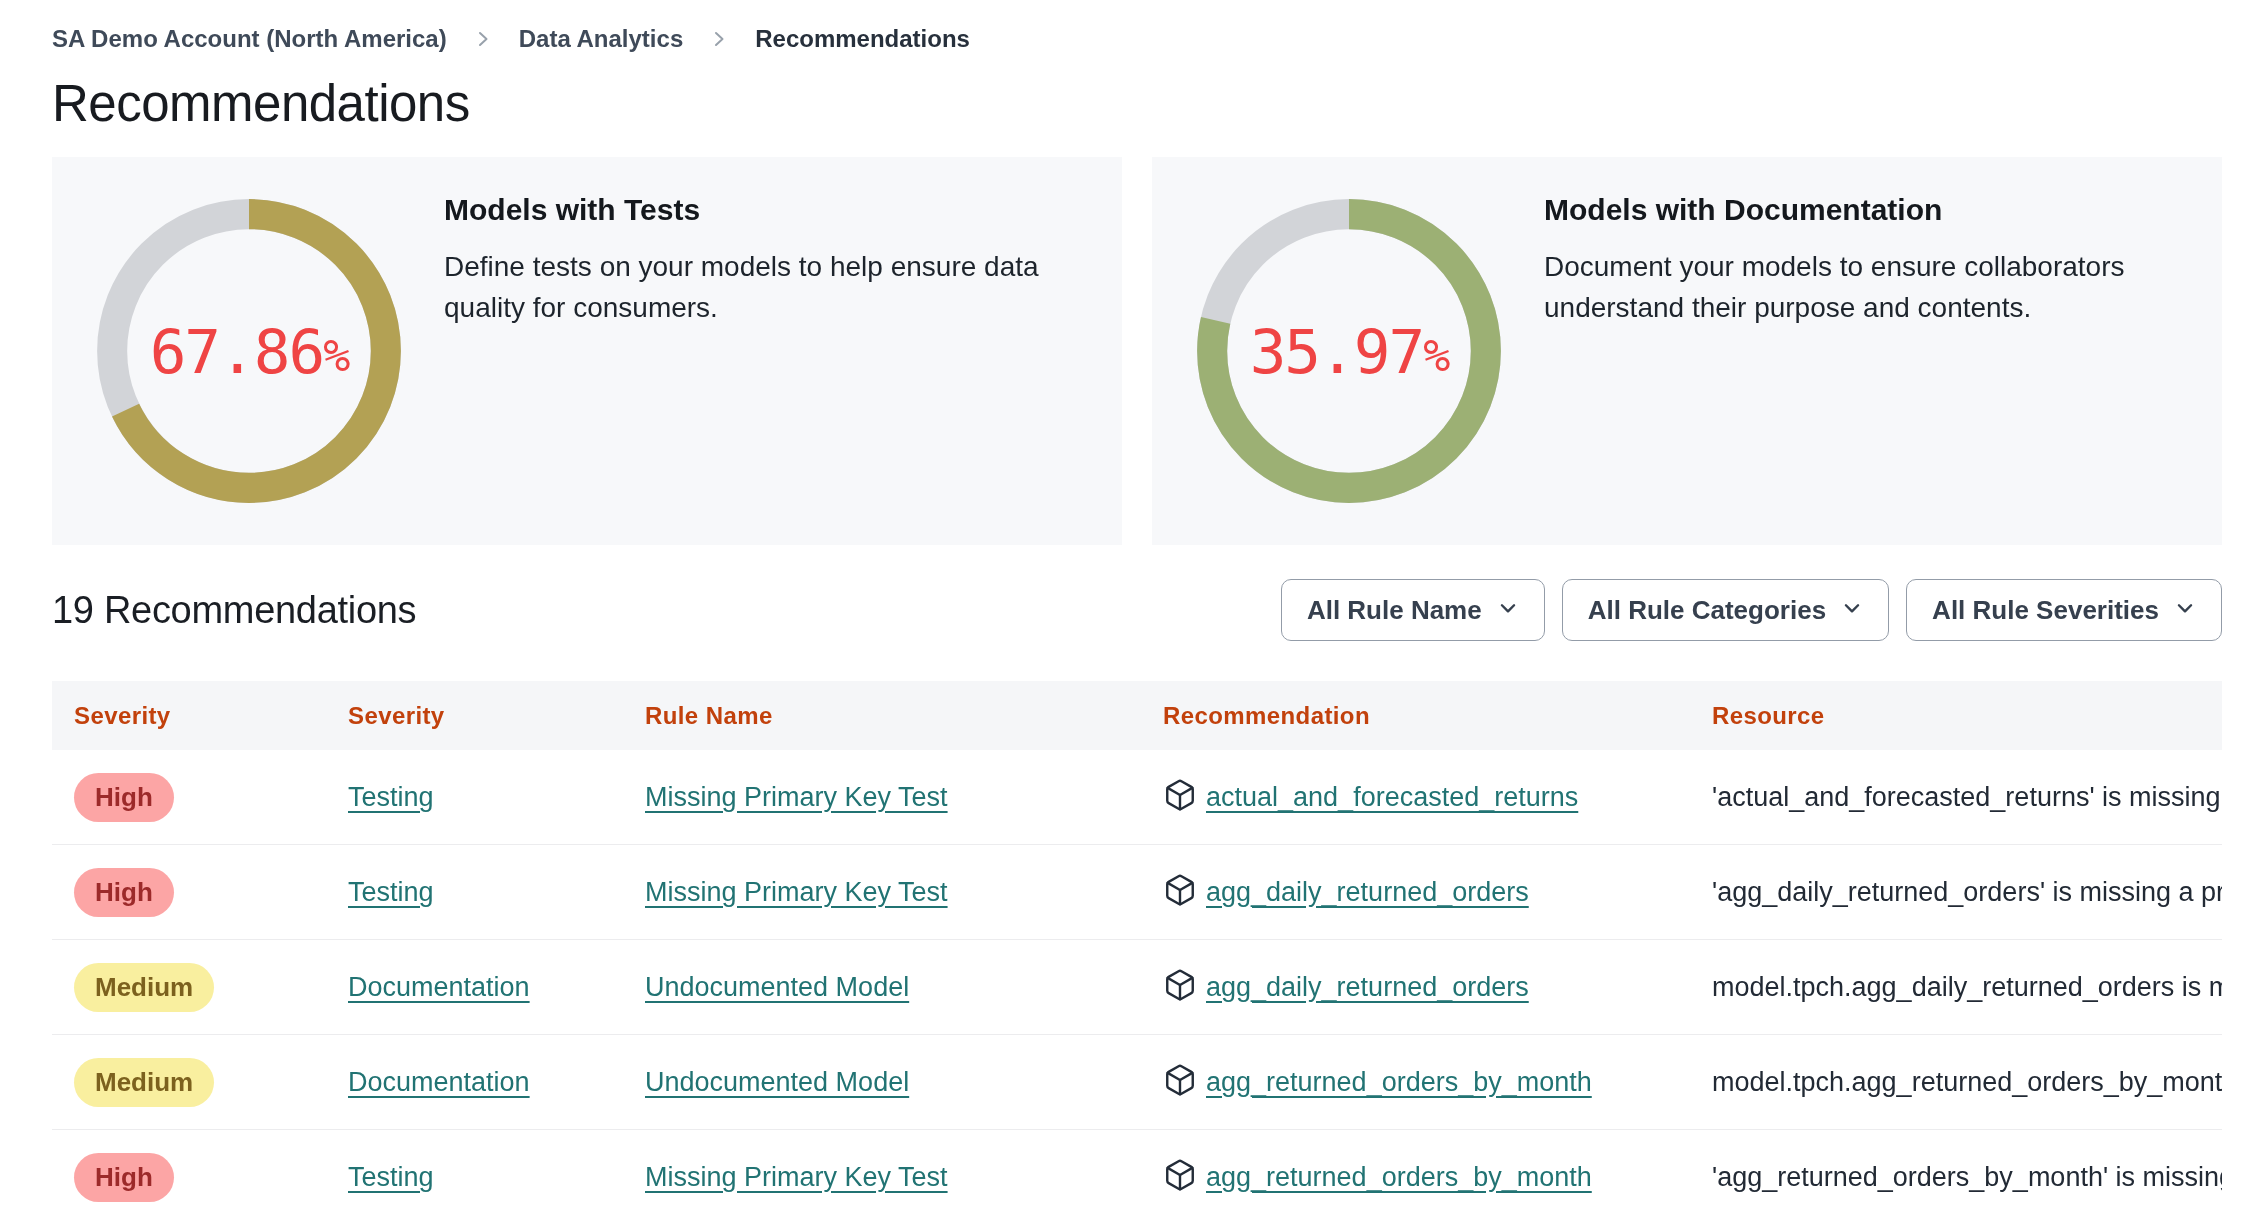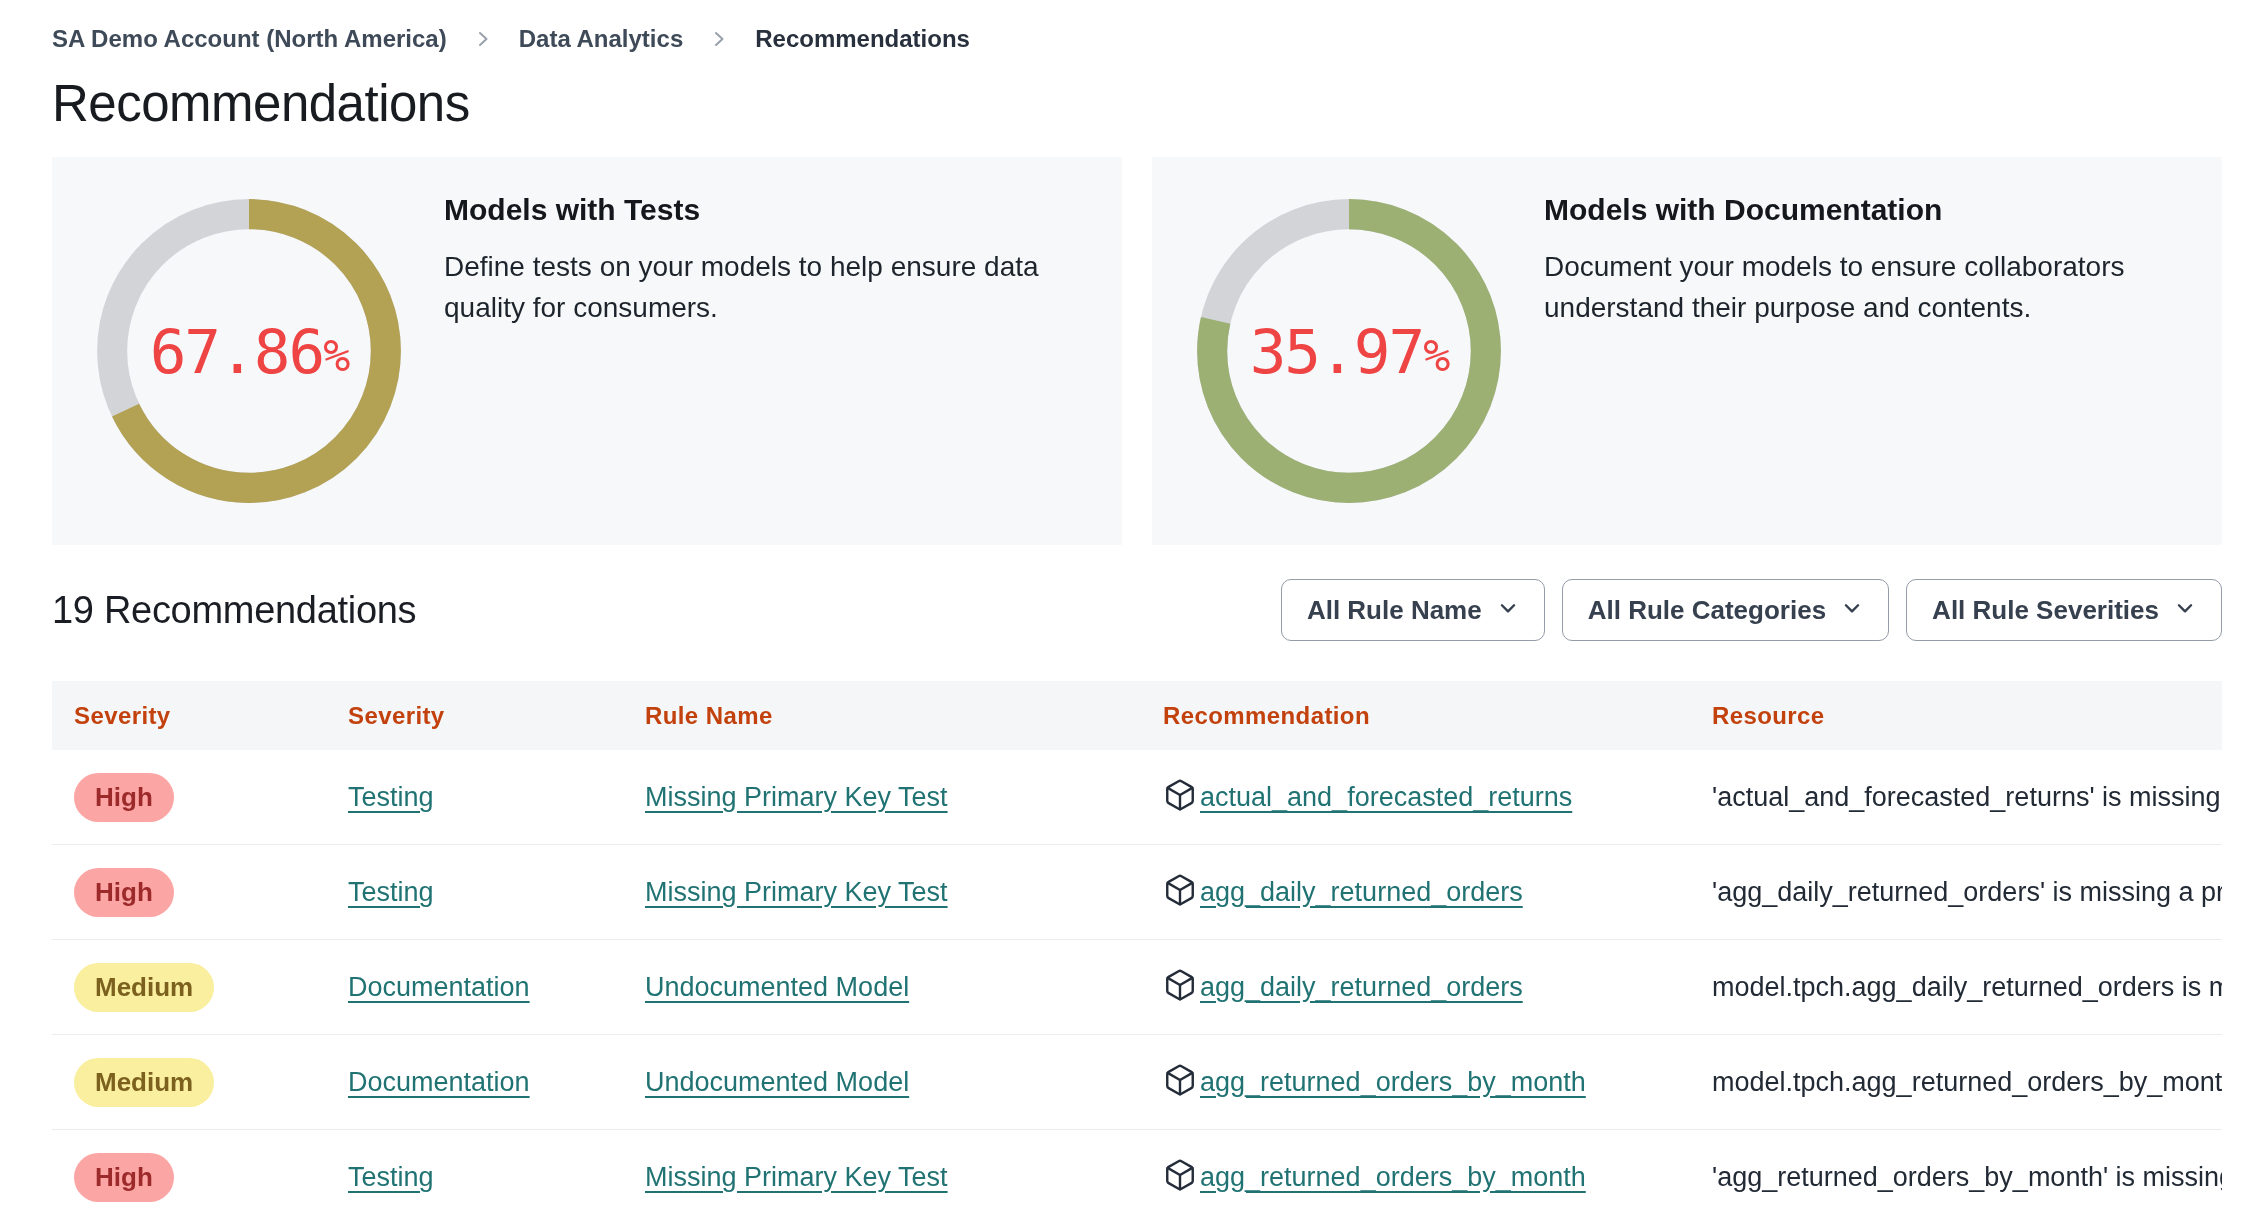--- a/index.html
+++ b/index.html
@@ -103,21 +103,21 @@
     cursor: pointer;
   }
   .badge {
     display: inline-block;
     padding: 9px 21px;
     border-radius: 999px;
     font-size: 26px; font-weight: 700;
   }
   .badge.high { background: #fca5a5; color: #9c2a2a; }
   .badge.medium { background: #f9ef9f; color: #7c611e; text-align: right; }
-  .res-cell { display: flex; align-items: center; gap: 3px; }
+  .res-cell { display: flex; align-items: center; gap: 9px; }
   .res-cell svg { flex: none; }
   .rec-text { font-size: 27px; color: #222a35; }
 </style>
 </head>
 <body>
 
 <div class="page">
 
   <nav class="breadcrumb">
     <span class="bc-item">SA Demo Account (North America)</span>

